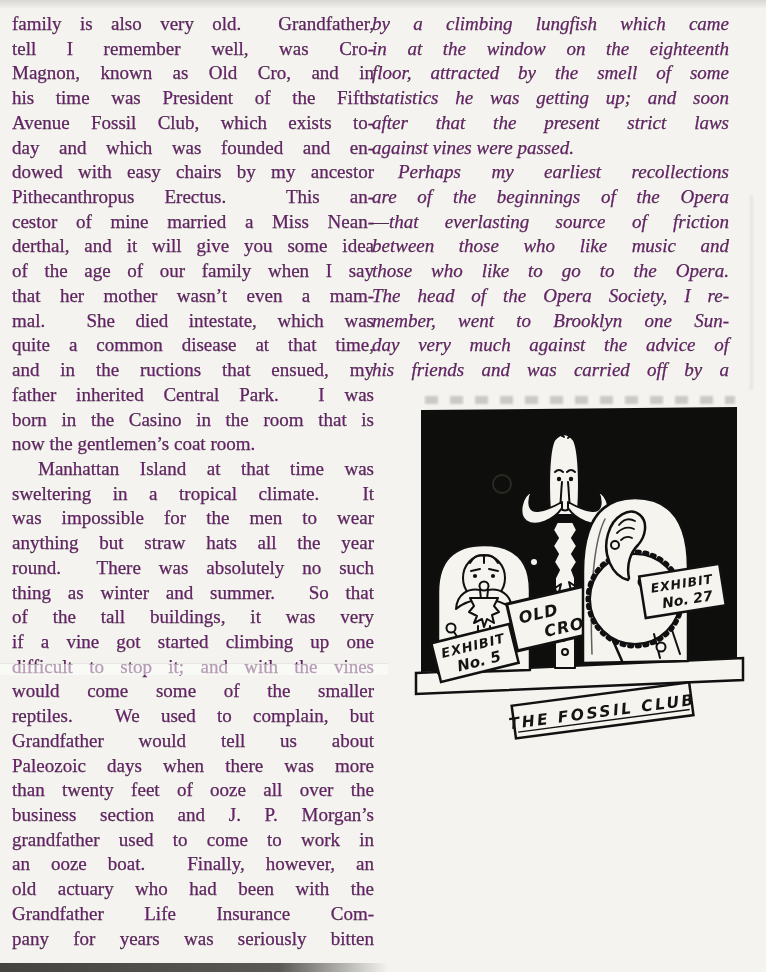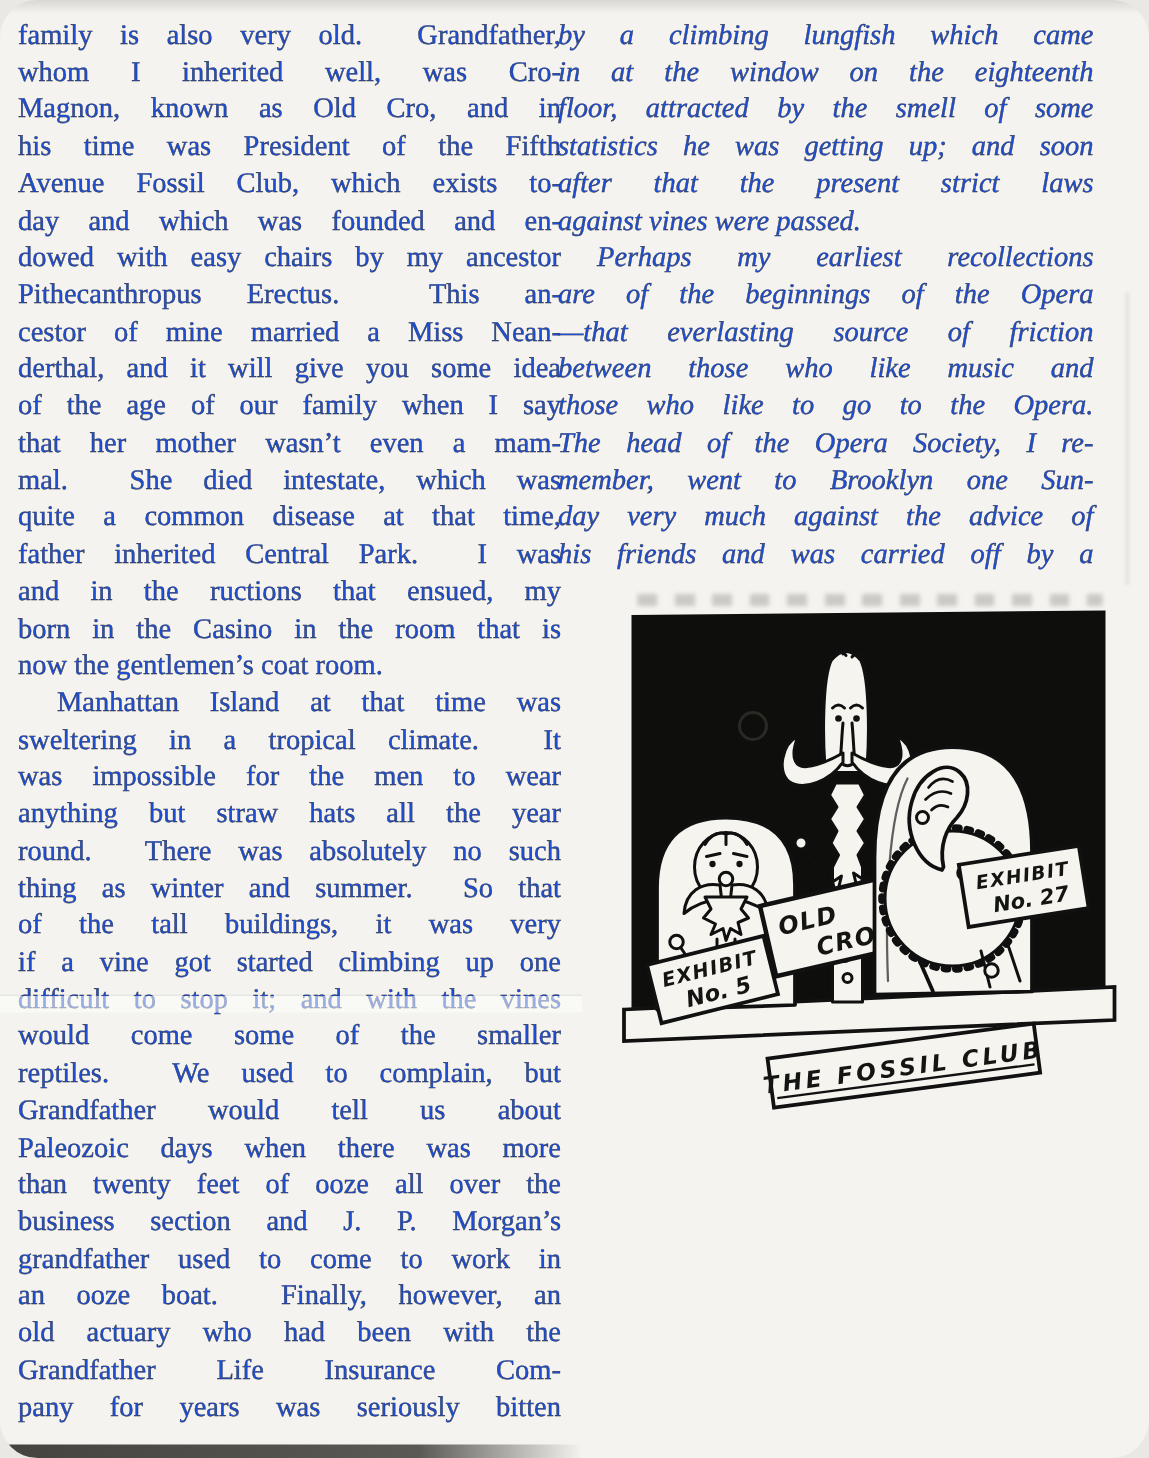--- a/index.html
+++ b/index.html
@@ -2,22 +2,21 @@
 <html><head>
 <meta charset="utf-8">
 <style>
   html,body{margin:0;padding:0;background:#e9e8e4;}
   .page{
     position:relative;
     width:766px;height:972px;
     background:#f4f3ef;
     overflow:hidden;
     font-family:"Liberation Serif","DejaVu Serif",serif;
-    color:#1d4ed8;
-    border-radius:25px;
+    color:#701a75;
   }
   .col{
     position:absolute;top:12px;
     font-size:19px;line-height:24.72px;
     -webkit-text-stroke:0.25px #2f2d29;
   }
   .col-left{left:12px;width:362px;}
   .col-right{left:372px;width:357px;font-style:italic;}
   .line{text-align:justify;text-align-last:justify;}
   .line.para-end{text-align-last:left;}
@@ -46,35 +45,35 @@
 </style>
 </head>
 <body>
 
 <div class="page">
 
   <div class="top-smudge"></div>
 
   <div class="col col-left">
       <div class="line">family is also very old.&nbsp; Grandfather,</div>
-      <div class="line">whom I inherited well, was Cro-</div>
+      <div class="line">tell I remember well, was Cro-</div>
       <div class="line">Magnon, known as Old Cro, and in</div>
       <div class="line">his time was President of the Fifth</div>
       <div class="line">Avenue Fossil Club, which exists to-</div>
       <div class="line">day and which was founded and en-</div>
       <div class="line">dowed with easy chairs by my ancestor</div>
       <div class="line">Pithecanthropus Erectus.&nbsp; This an-</div>
       <div class="line">cestor of mine married a Miss Nean-</div>
       <div class="line">derthal, and it will give you some idea</div>
       <div class="line">of the age of our family when I say</div>
       <div class="line">that her mother wasn’t even a mam-</div>
       <div class="line">mal.&nbsp; She died intestate, which was</div>
       <div class="line">quite a common disease at that time,</div>
+      <div class="line">and in the ructions that ensued, my</div>
       <div class="line">father inherited Central Park.&nbsp; I was</div>
-      <div class="line">and in the ructions that ensued, my</div>
       <div class="line">born in the Casino in the room that is</div>
       <div class="line para-end">now the gentlemen’s coat room.</div>
       <div class="line indent">Manhattan Island at that time was</div>
       <div class="line">sweltering in a tropical climate.&nbsp; It</div>
       <div class="line">was impossible for the men to wear</div>
       <div class="line">anything but straw hats all the year</div>
       <div class="line">round.&nbsp; There was absolutely no such</div>
       <div class="line">thing as winter and summer.&nbsp; So that</div>
       <div class="line">of the tall buildings, it was very</div>
       <div class="line">if a vine got started climbing up one</div>

